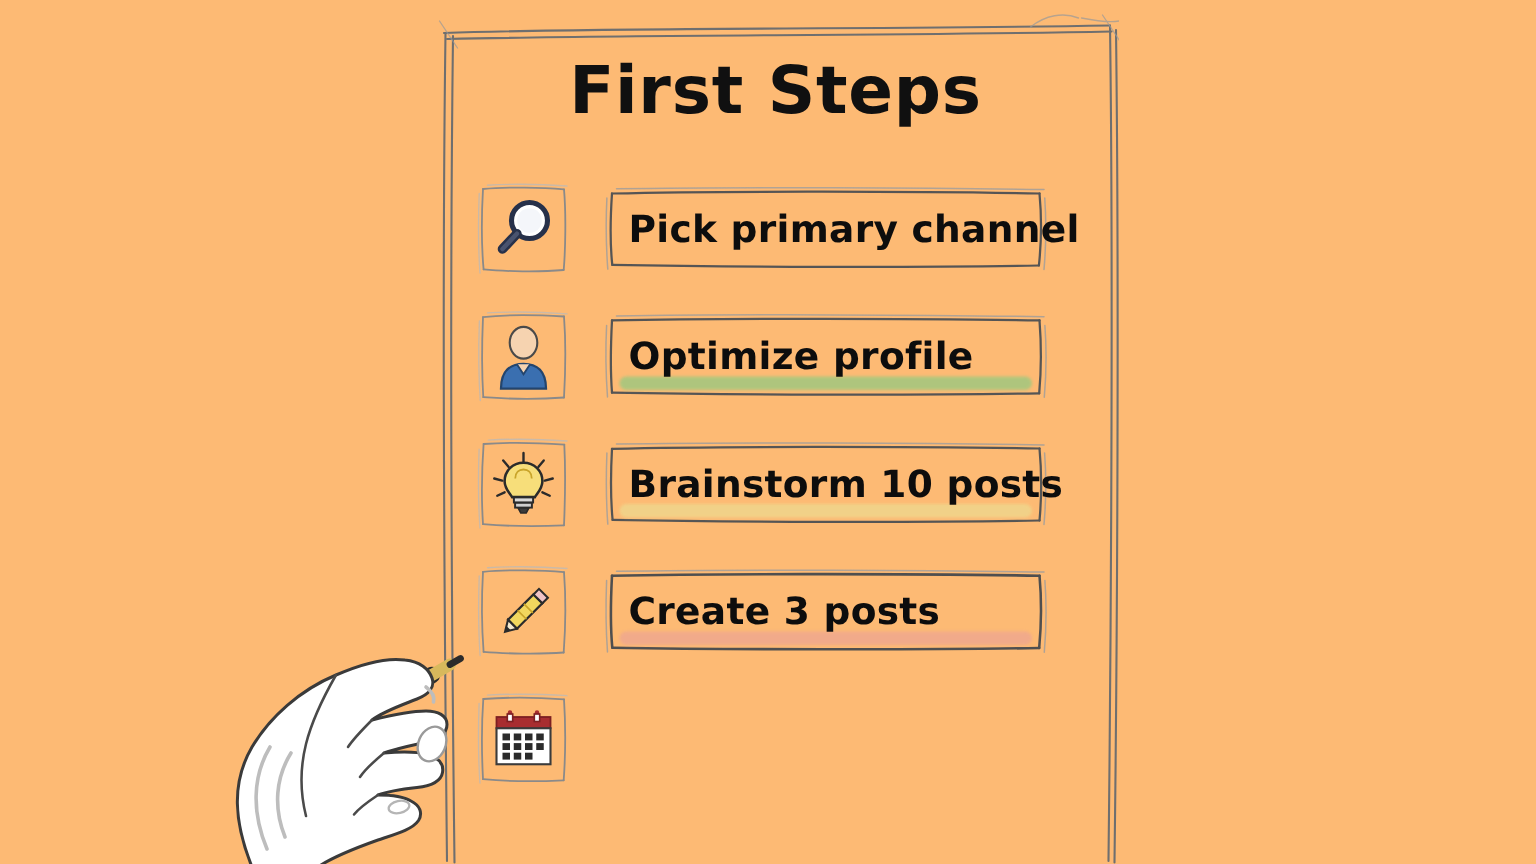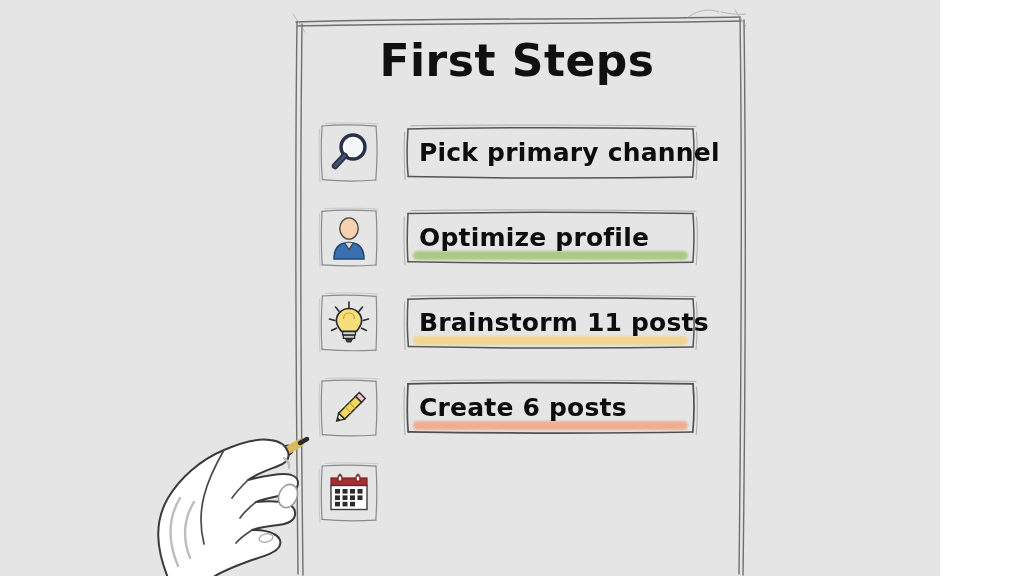--- a/index.html
+++ b/index.html
@@ -10,23 +10,23 @@
   body {
     width: 1024px;
     height: 576px;
     overflow: hidden;
     font-family: "DejaVu Sans", sans-serif;
     position: relative;
   }
   #stage {
     position: absolute;
     inset: 0;
-    width: 940px;
+    width: 1024px;
     height: 576px;
-    background: #e5e5e5;
+    background: #fdba74;
   }
   
   .panel {
     position: absolute;
     left: 291px;
     top: 8px;
     width: 455px;
     height: 568px;
   }
   .panel-edge {
@@ -264,21 +264,21 @@
           <path d="M290,53 C210,54.4 80,54 5.4,52.6"></path>
           <path d="M5.4,52.6 C4.2,40 4.2,20 5,5.2"></path>
         </g>
         <g fill="none" stroke="#9d9d9d" stroke-width="1" stroke-linecap="round" opacity="0.8">
           <path d="M8,2 C90,0.8 215,1.2 293,2.6"></path>
           <path d="M293.4,8 C294.6,24 294.2,42 293,55.6"></path>
           <path d="M1.6,8 C1,24 1.2,42 2.2,55.4"></path>
         </g>
       </svg>
       <div class="highlight" style="background:#f0d48a;"></div>
-      <div class="row-label">Brainstorm 11 posts</div>
+      <div class="row-label">Brainstorm 10 posts</div>
     </div>
   </div>
 
   <div class="row" style="top:377px;">
     <div class="icon-box">
       <svg class="icon-frame" viewBox="0 0 62 62">
         <g fill="none" stroke="#8a8a8a" stroke-width="1.2" stroke-linecap="round">
           <path d="M4,4.2 C20,2.6 44,3.2 58,4.4"></path>
           <path d="M58,4.4 C59.2,20 58.8,44 57.8,58"></path>
           <path d="M57.8,58 C42,59.2 18,58.8 4.4,57.6"></path>
@@ -307,21 +307,21 @@
           <path d="M289.8,53 C210,54.4 80,54 5.2,52.8"></path>
           <path d="M5.2,52.8 C4,40 4.2,20 5,4.8"></path>
         </g>
         <g fill="none" stroke="#9d9d9d" stroke-width="1" stroke-linecap="round" opacity="0.8">
           <path d="M8,1.8 C90,0.6 215,1 293,2.4"></path>
           <path d="M293.6,8 C294.8,24 294.4,42 293.2,55.8"></path>
           <path d="M1.4,8 C0.8,24 1,42 2,55.6"></path>
         </g>
       </svg>
       <div class="highlight" style="background:#f0a98c;"></div>
-      <div class="row-label">Create 6 posts</div>
+      <div class="row-label">Create 3 posts</div>
     </div>
   </div>
 
   <div class="row" style="top:462px;">
     <div class="icon-box">
       <svg class="icon-frame" viewBox="0 0 62 62">
         <g fill="none" stroke="#8a8a8a" stroke-width="1.2" stroke-linecap="round">
           <path d="M4.2,4 C20,2.8 44,3.2 58,4.2"></path>
           <path d="M58,4.2 C59,20 58.8,44 57.8,58.2"></path>
           <path d="M57.8,58.2 C42,59 18,58.8 4,57.4"></path>

